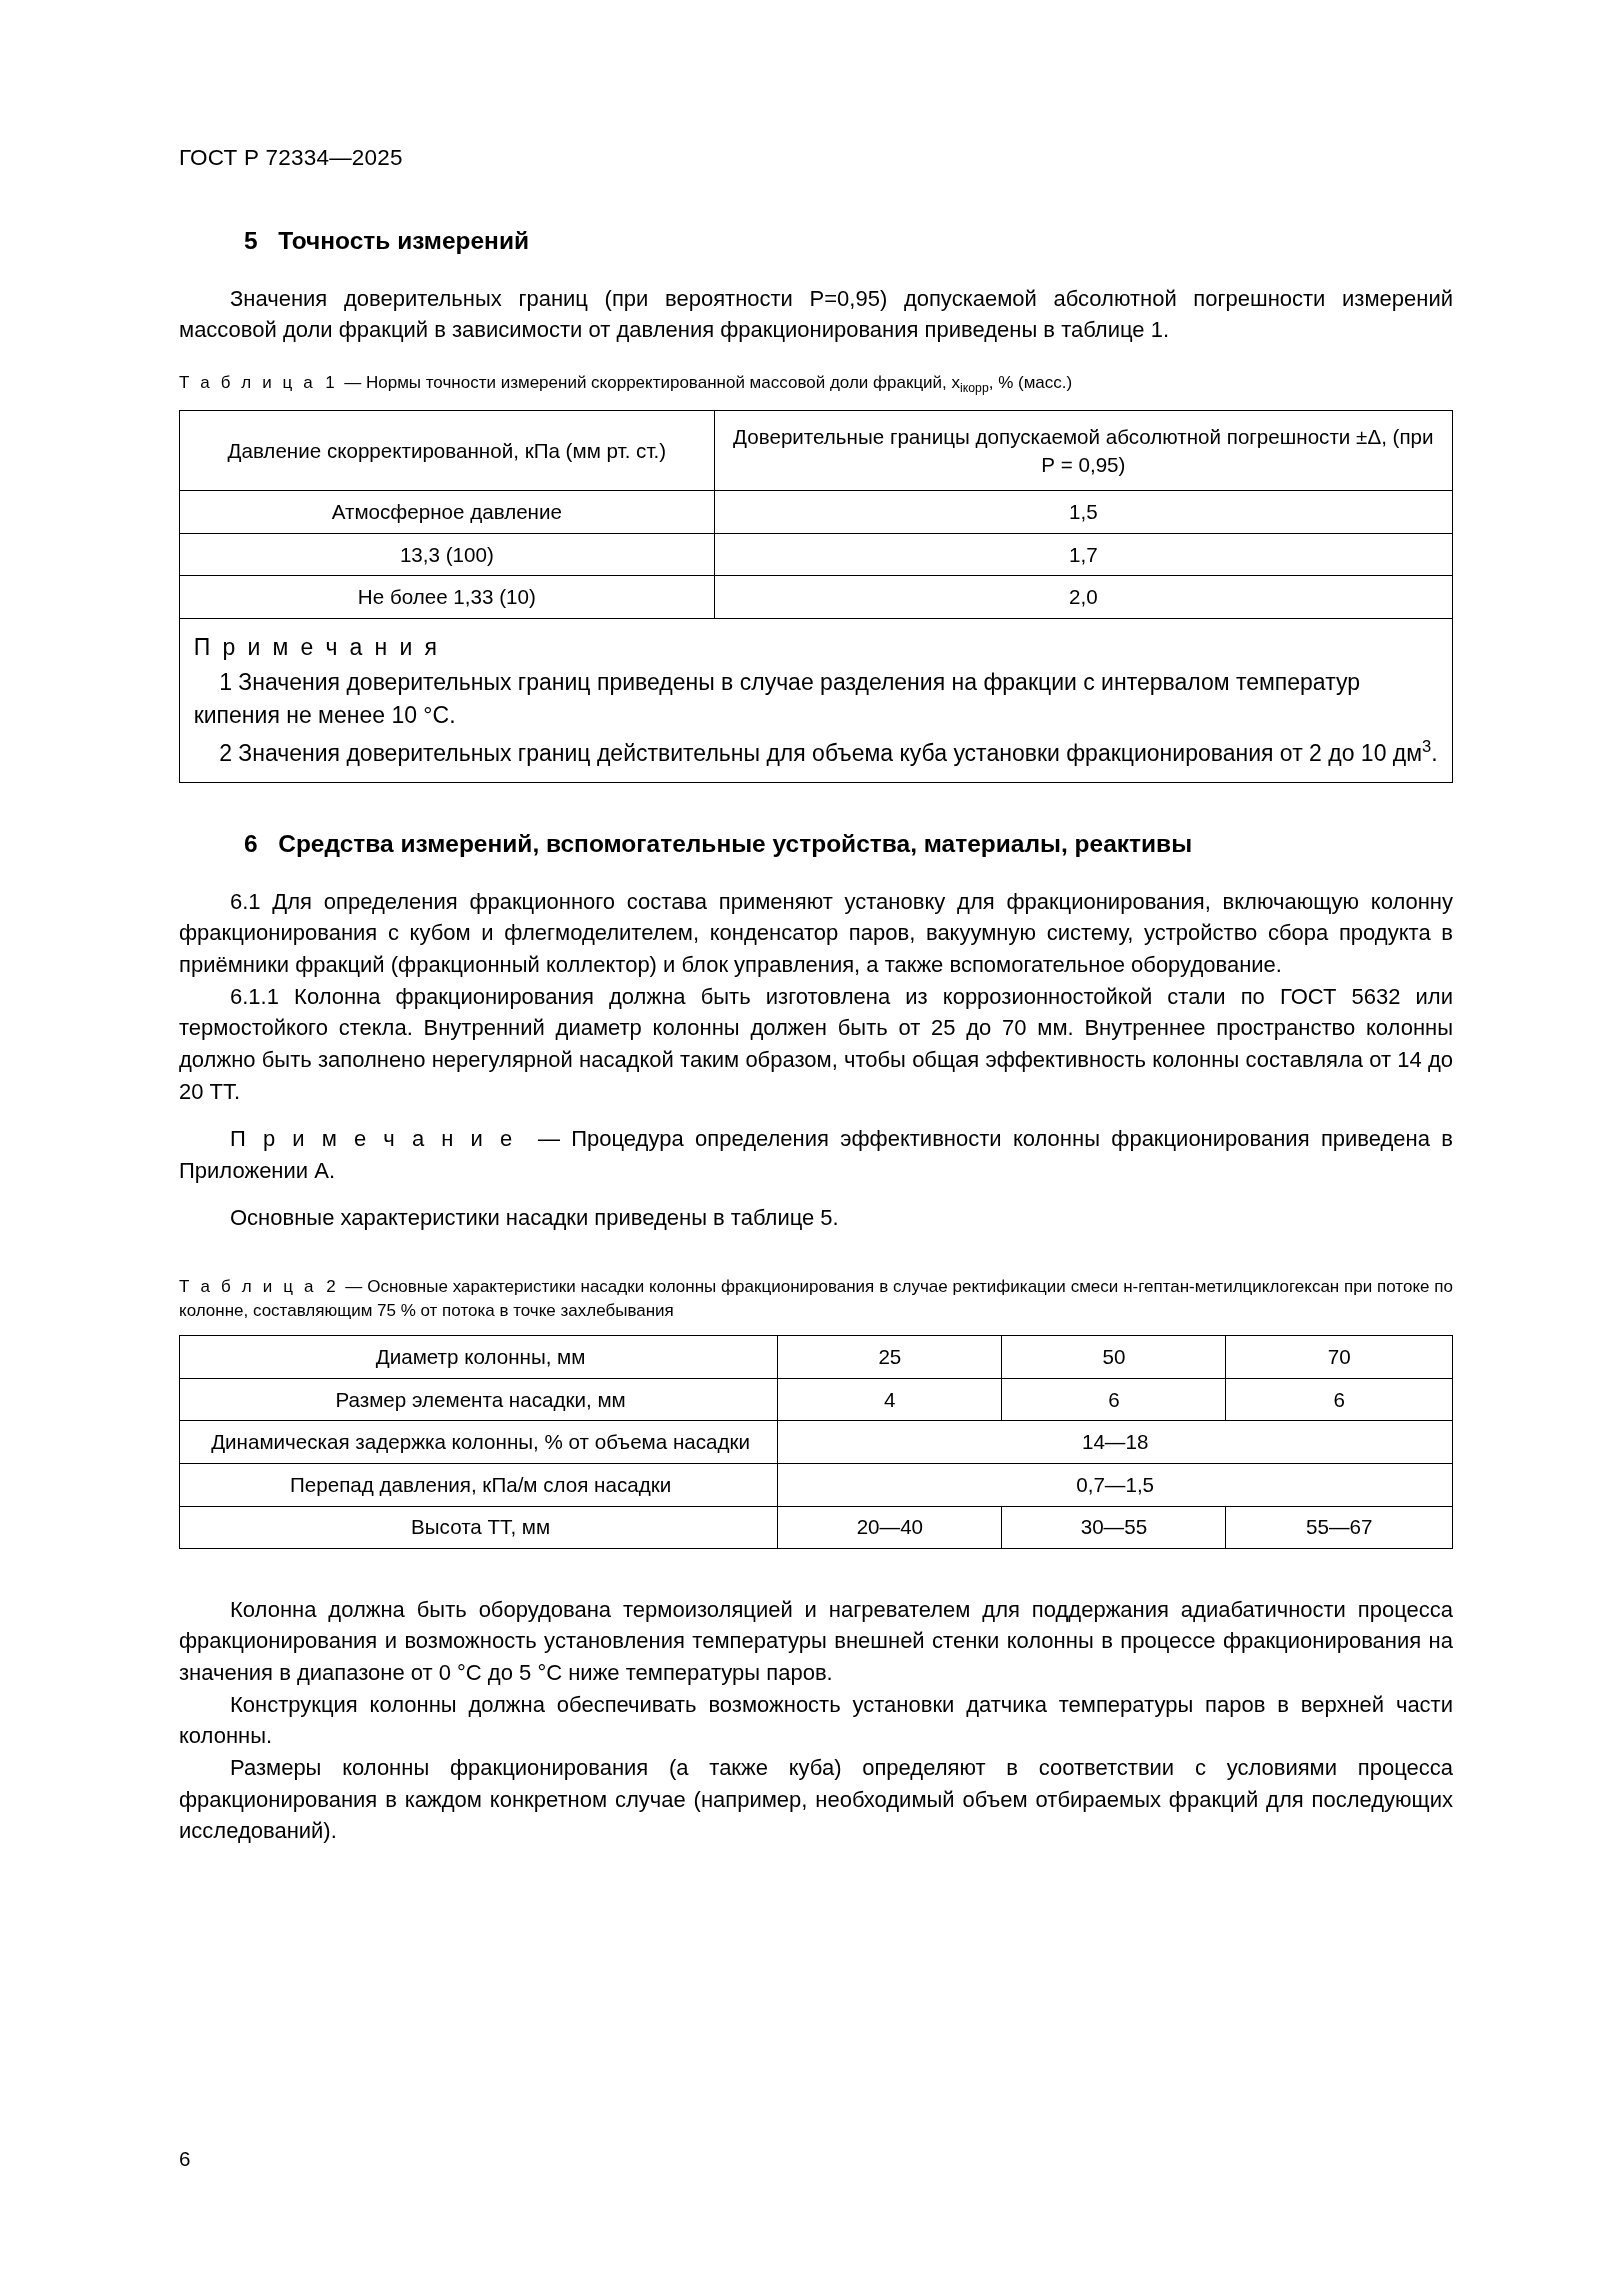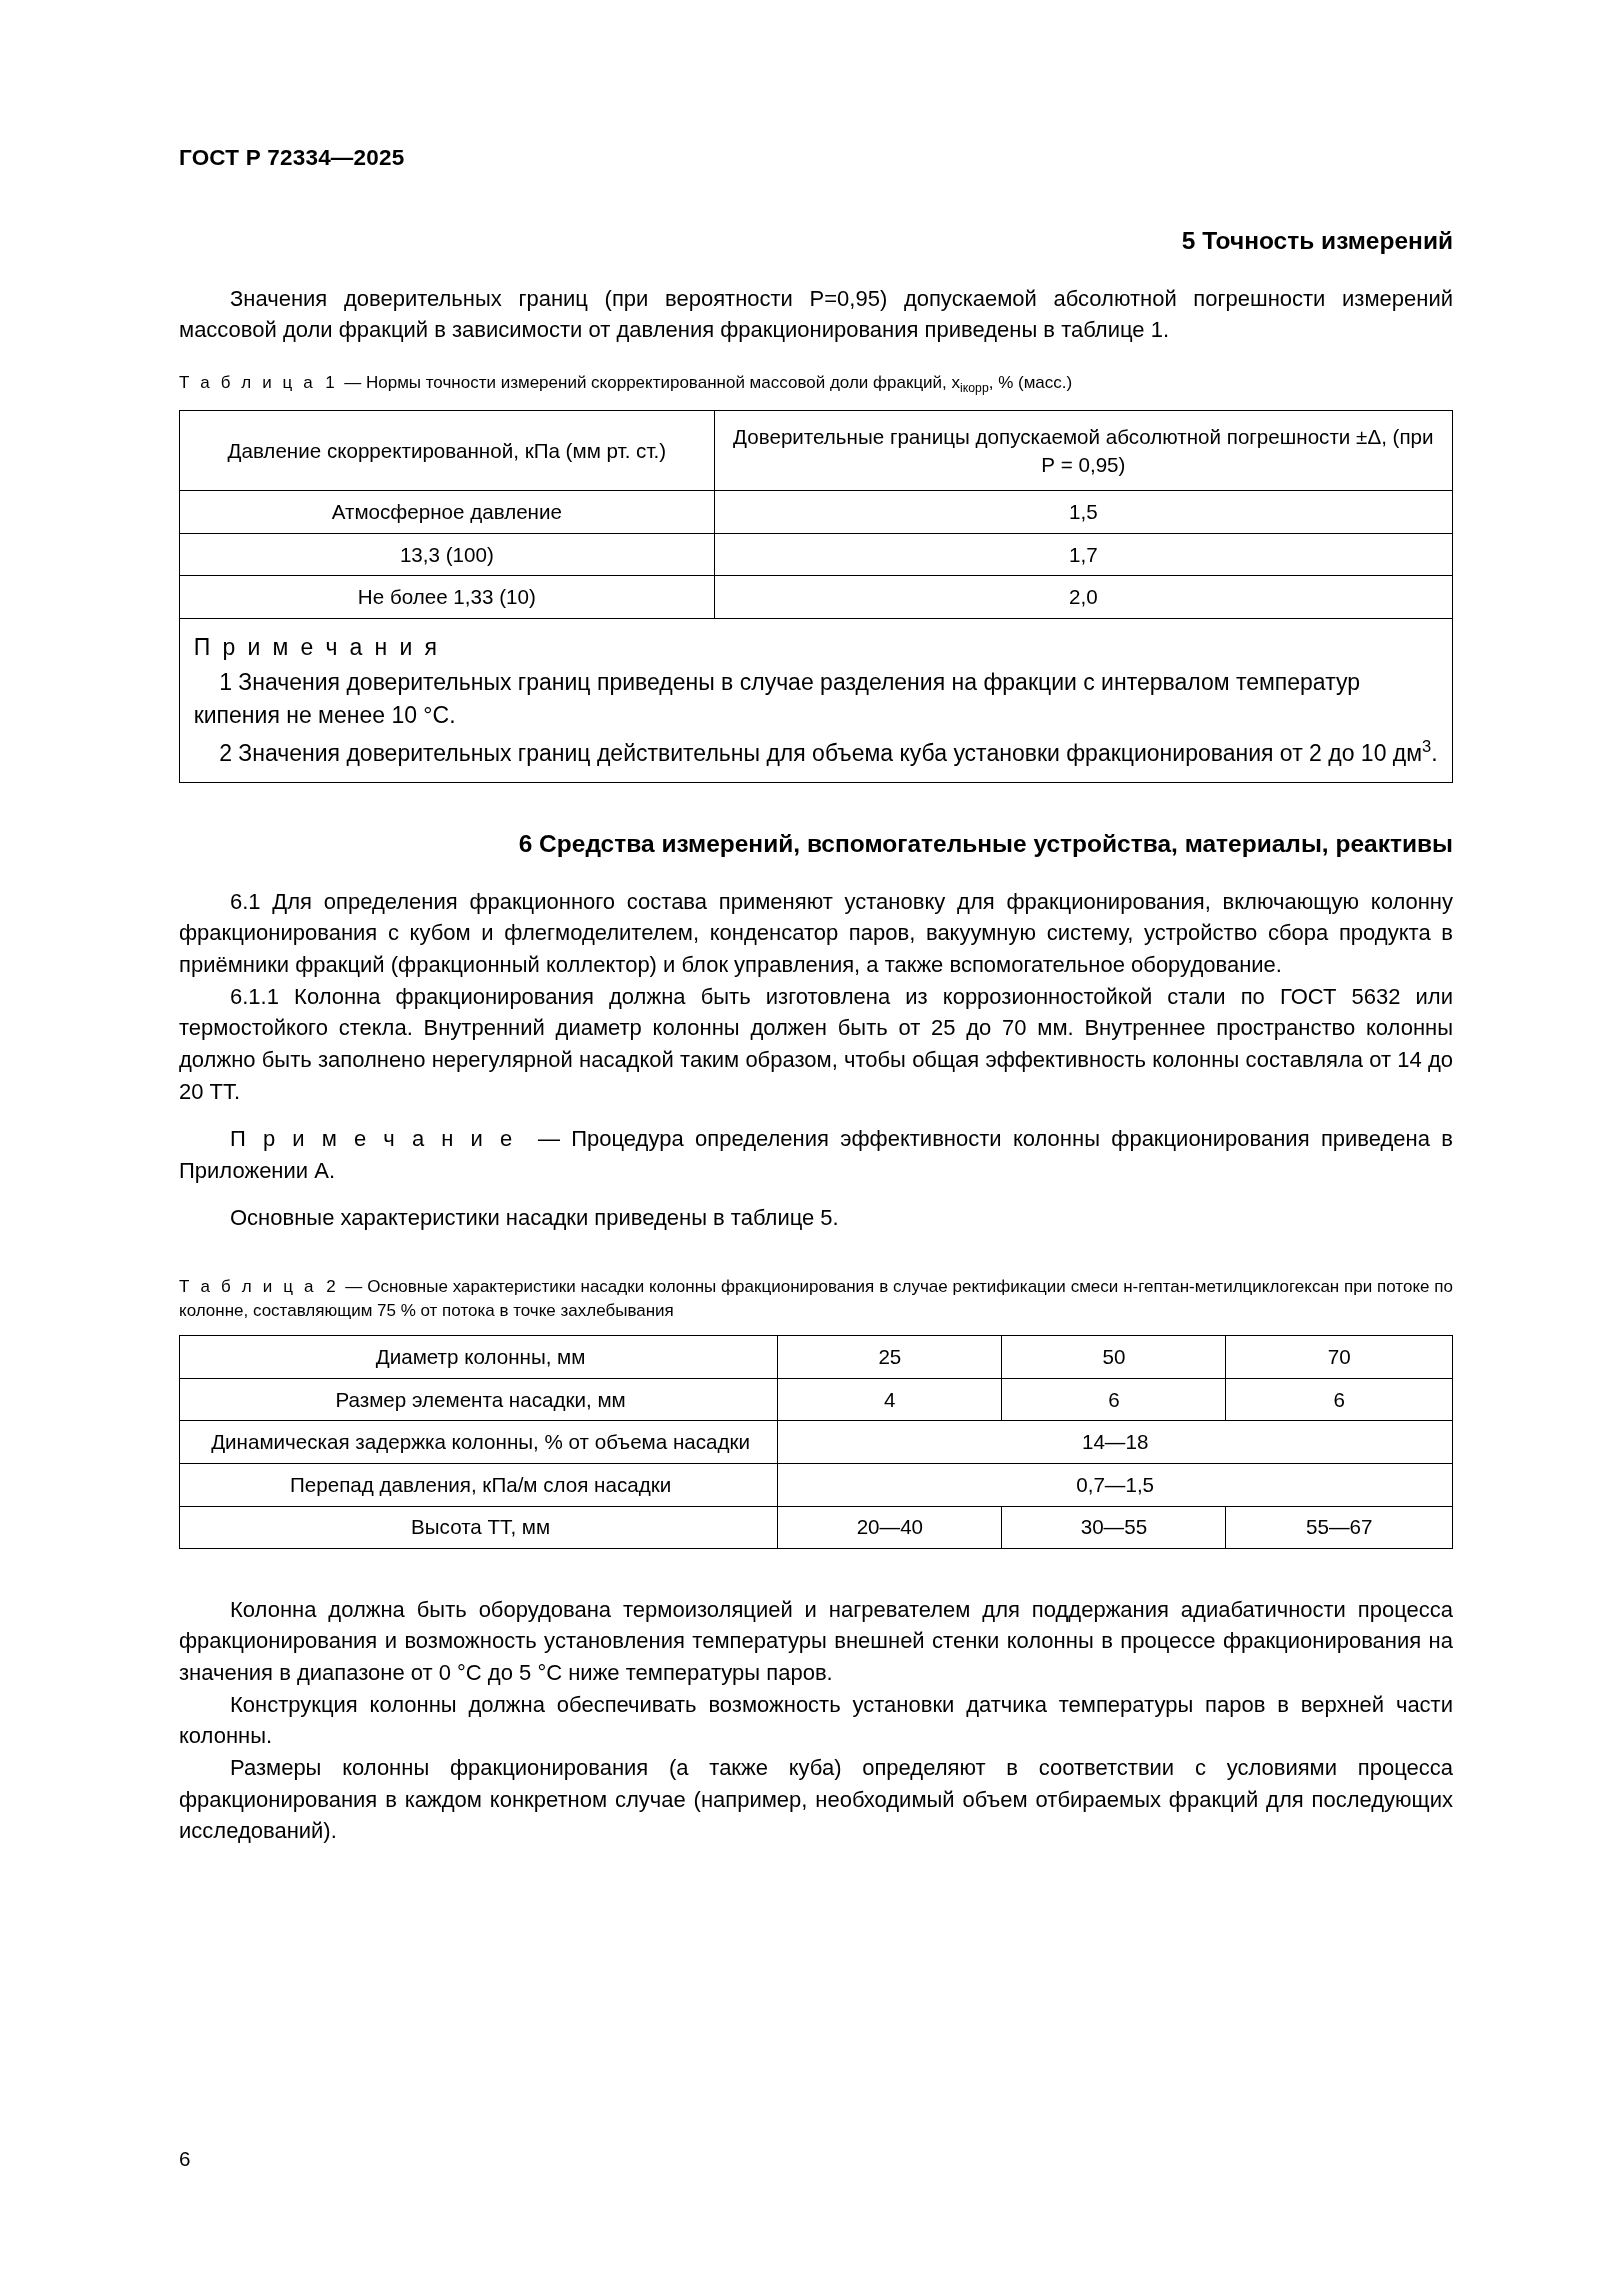--- a/index.html
+++ b/index.html
@@ -23,31 +23,30 @@
     box-sizing: border-box;
   }
   .content {
     position: absolute;
     left: 179px;
     top: 145px;
     width: 1274px;
   }
   .doc-header {
     font-size: 22.5px;
-    font-weight: bold;
+    font-weight: normal;
     letter-spacing: 0.2px;
     margin: 0 0 53px 0;
   }
   h2.section {
     font-size: 24.5px;
     font-weight: bold;
     margin: 0 0 25.5px 0;
     padding-left: 65px;
     line-height: 1.35;
-    text-align: right;
   }
   h2.section .num {
     display: inline-block;
     width: 27.4px;
   }
   p {
     margin: 0 0 0 0;
     font-size: 22px;
     line-height: 1.44;
     text-align: justify;

